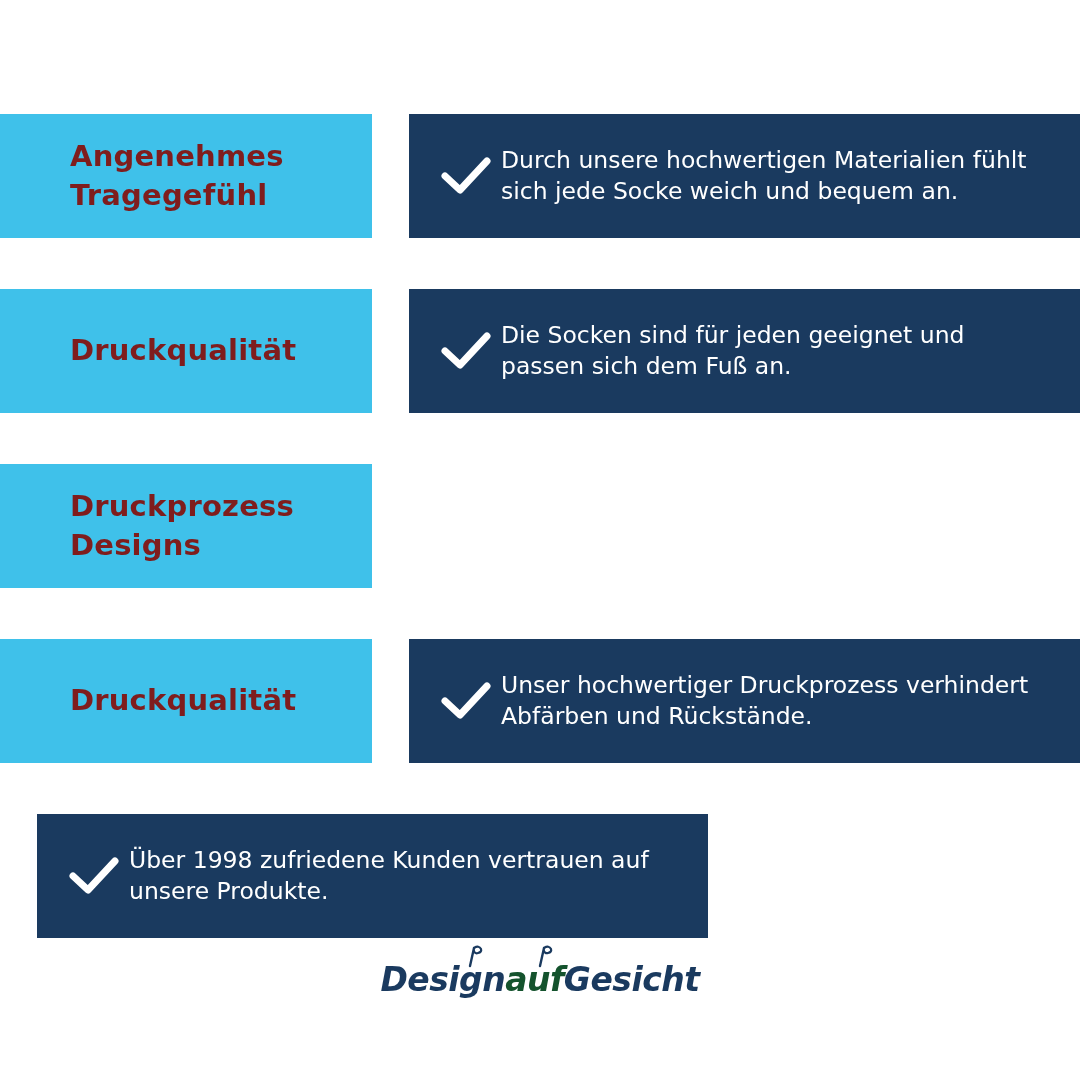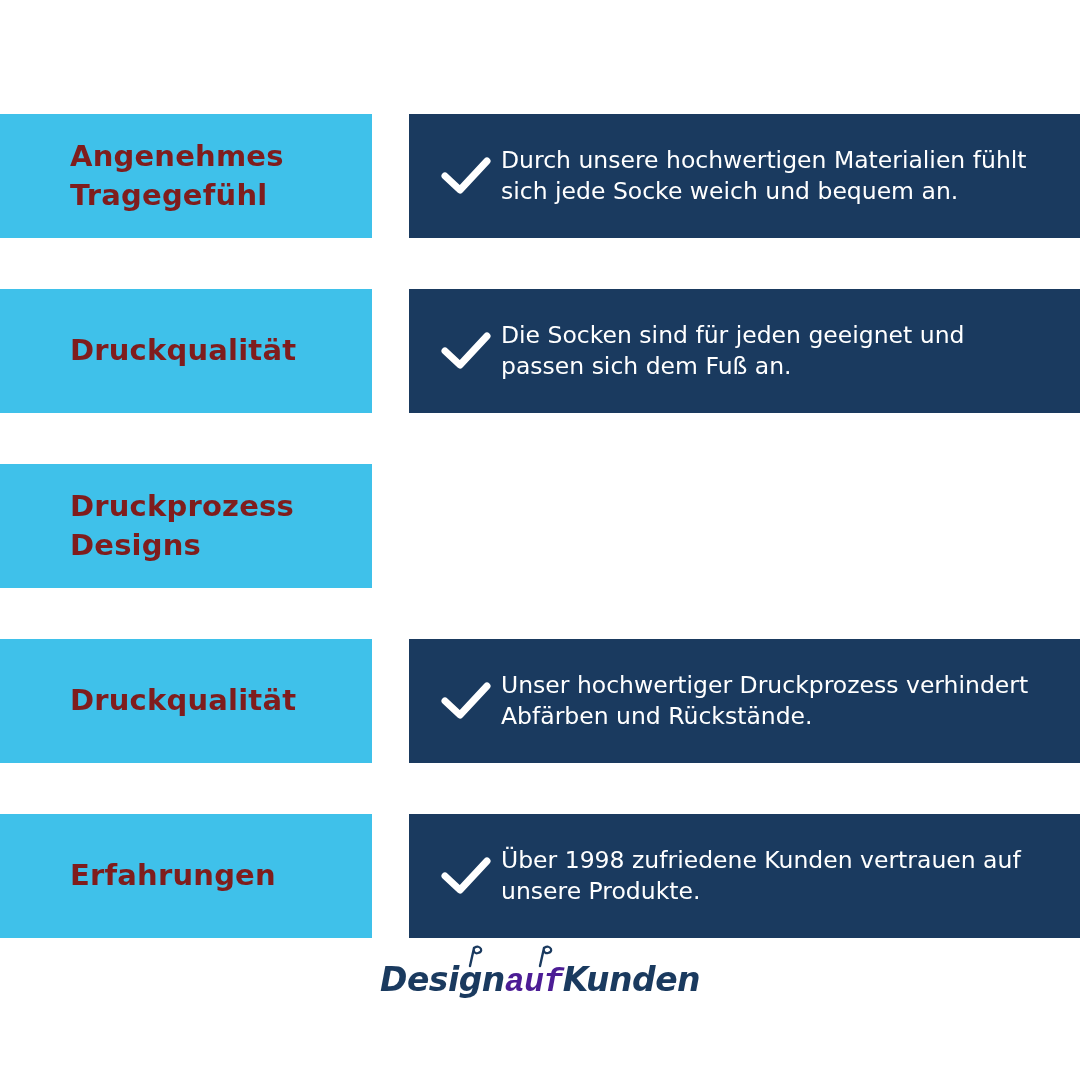--- a/index.html
+++ b/index.html
@@ -85,22 +85,21 @@
   }
   .logo-text {
     font-size: 33px;
     font-style: italic;
     font-weight: bold;
     letter-spacing: -0.5px;
     color: #1A3A5F;
     white-space: nowrap;
   }
   .logo-text .accent {
-    color: #4c1d95;
-    font-family: Liberation Mono, monospace;
+    color: #14532d;
   }
   .logo-deco {
     position: absolute;
     top: -18px;
     left: 62px;
     width: 140px;
     height: 26px;
   }
 </style>
 </head>
@@ -152,23 +151,20 @@
         <div class="check">
           <svg width="50" height="38" viewBox="0 0 50 38" aria-hidden="true">
             <path d="M4 19 L19 33 L46 4" fill="none" stroke="#ffffff" stroke-width="7" stroke-linecap="round" stroke-linejoin="round"></path>
           </svg>
         </div>
         <div class="desc-text">Unser hochwertiger Druckprozess verhindert Abfärben und Rückstände.</div>
       </div>
     </div>
 
     <div class="row">
-      <div class="label-box">
-        <div class="label-text">Erfahrungen</div>
-      </div>
       <div class="desc-box">
         <div class="check">
           <svg width="50" height="38" viewBox="0 0 50 38" aria-hidden="true">
             <path d="M4 19 L19 33 L46 4" fill="none" stroke="#ffffff" stroke-width="7" stroke-linecap="round" stroke-linejoin="round"></path>
           </svg>
         </div>
         <div class="desc-text">Über 1998 zufriedene Kunden vertrauen auf unsere Produkte.</div>
       </div>
     </div>
 
@@ -177,17 +173,17 @@
   <div class="logo">
     <div class="logo-wrap">
       <div class="logo-deco">
         <svg width="140" height="26" viewBox="0 0 140 26" aria-hidden="true">
           <path d="M28 24 L32 6" stroke="#1A3A5F" stroke-width="2.4" stroke-linecap="round" fill="none"></path>
           <path d="M32 6 q5 -3 7 1 q1 3 -3 4 q-3 1 -4 -2" stroke="#1A3A5F" stroke-width="2.2" fill="none" stroke-linecap="round"></path>
           <path d="M98 24 L102 6" stroke="#1A3A5F" stroke-width="2.4" stroke-linecap="round" fill="none"></path>
           <path d="M102 6 q5 -3 7 1 q1 3 -3 4 q-3 1 -4 -2" stroke="#1A3A5F" stroke-width="2.2" fill="none" stroke-linecap="round"></path>
         </svg>
       </div>
-      <div class="logo-text"><span>Design</span><span class="accent">auf</span><span>Kunden</span></div>
+      <div class="logo-text"><span>Design</span><span class="accent">auf</span><span>Gesicht</span></div>
     </div>
   </div>
 
 </div>
 
 </body></html>

